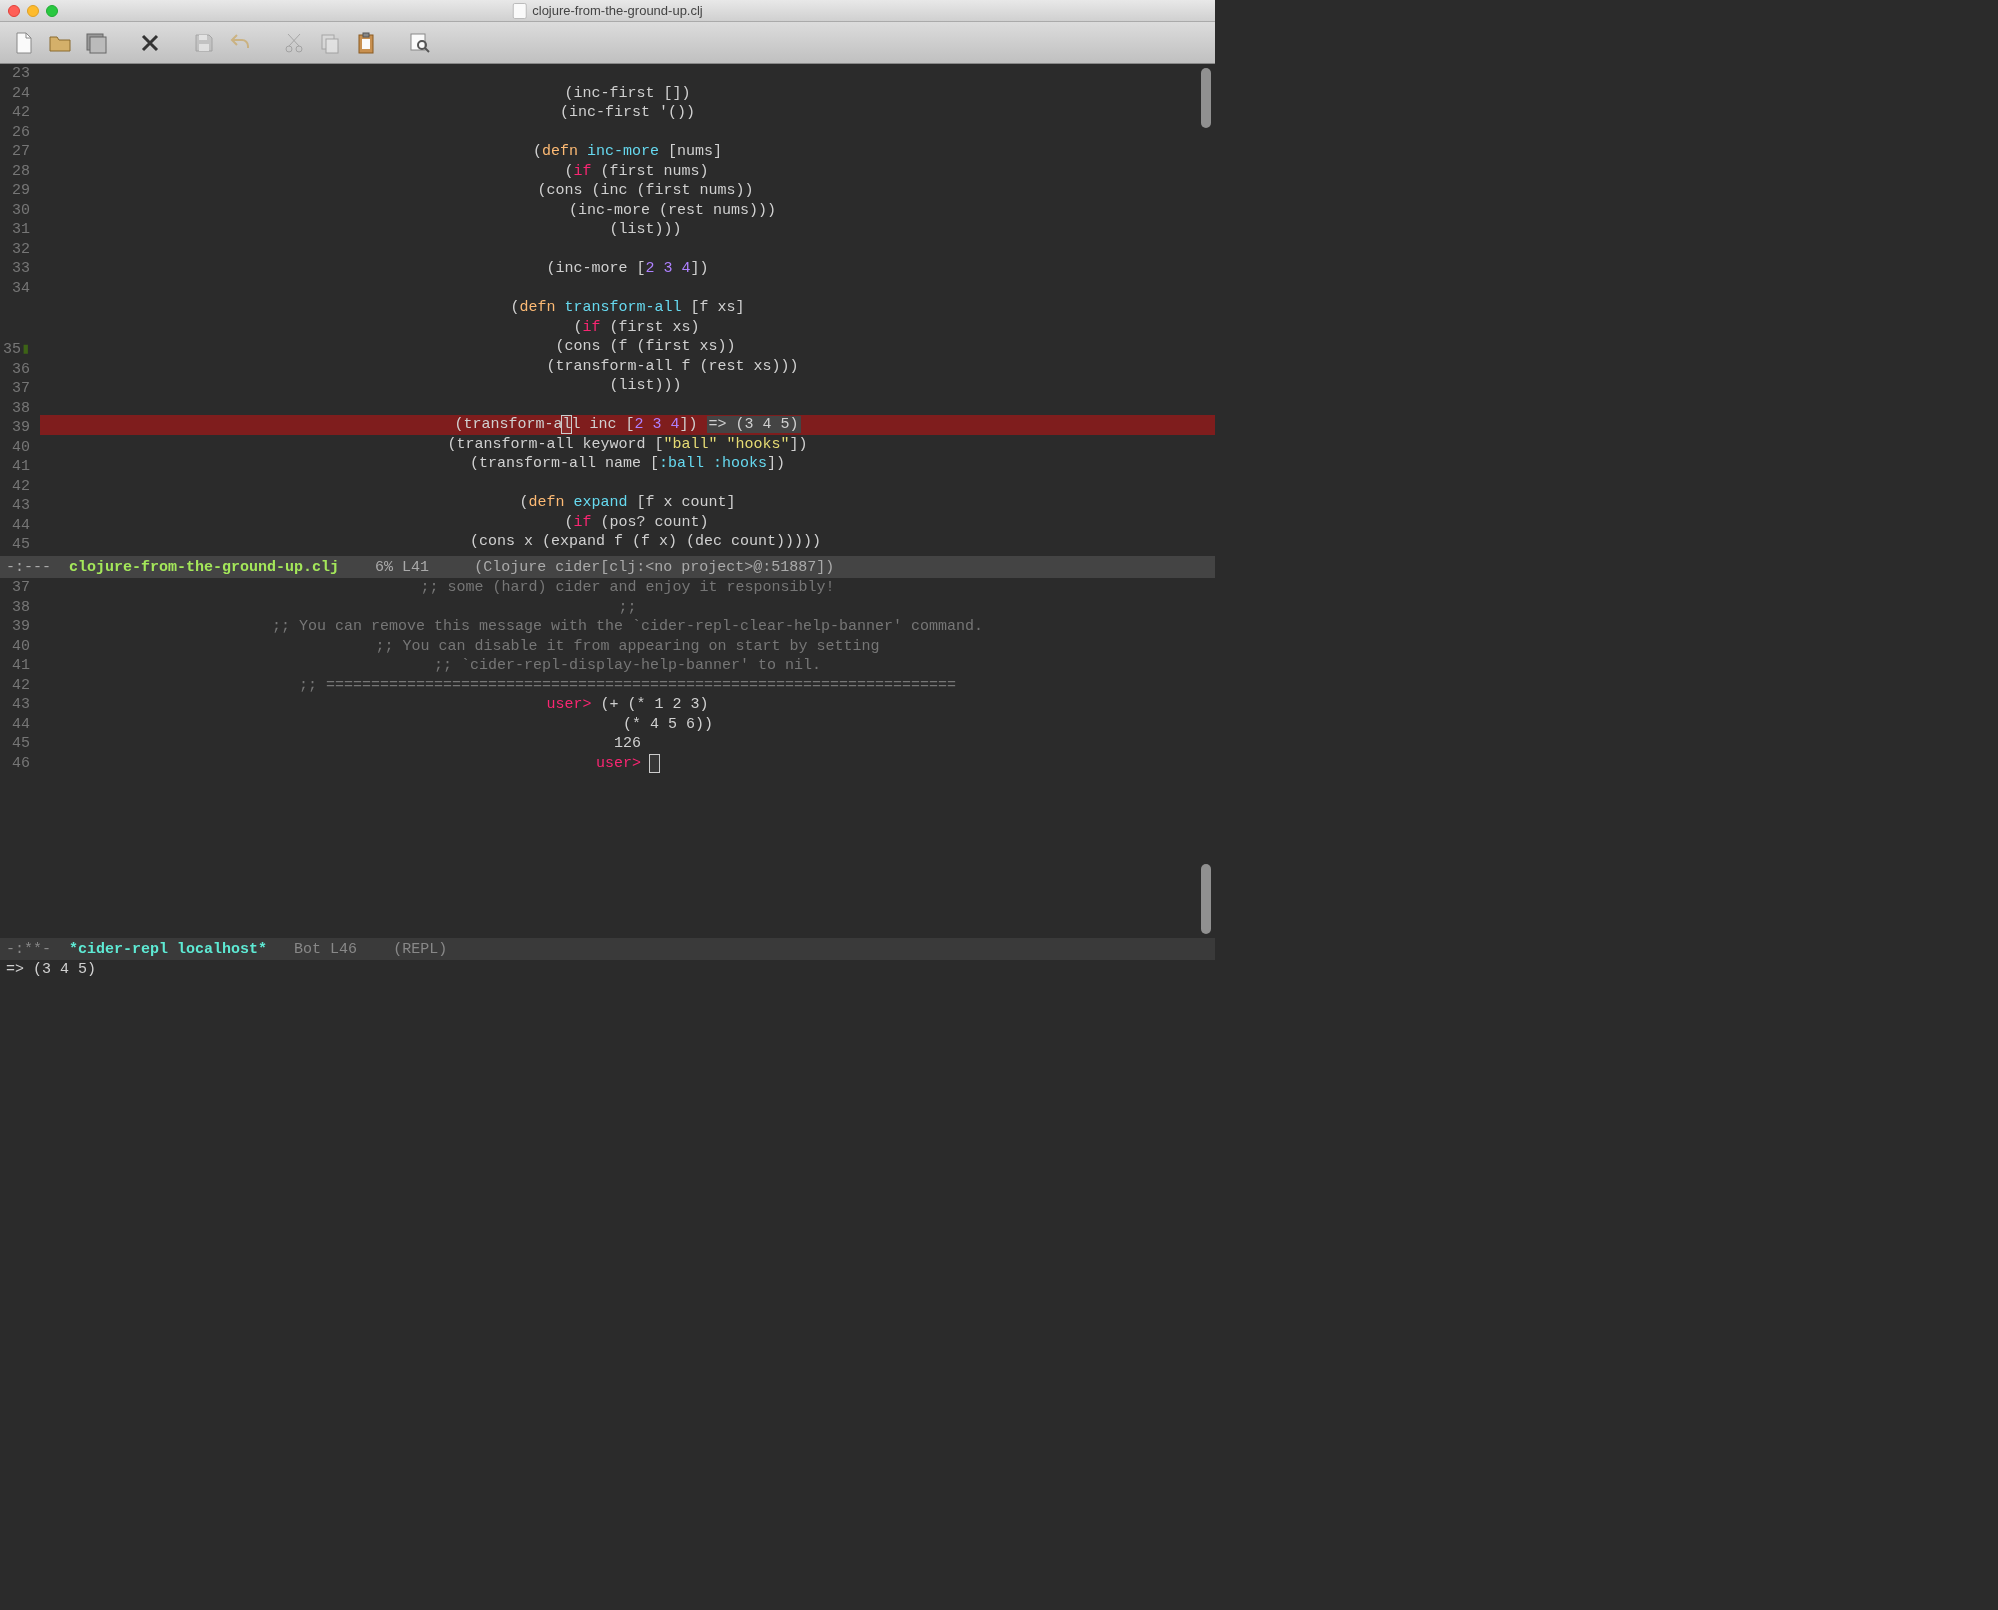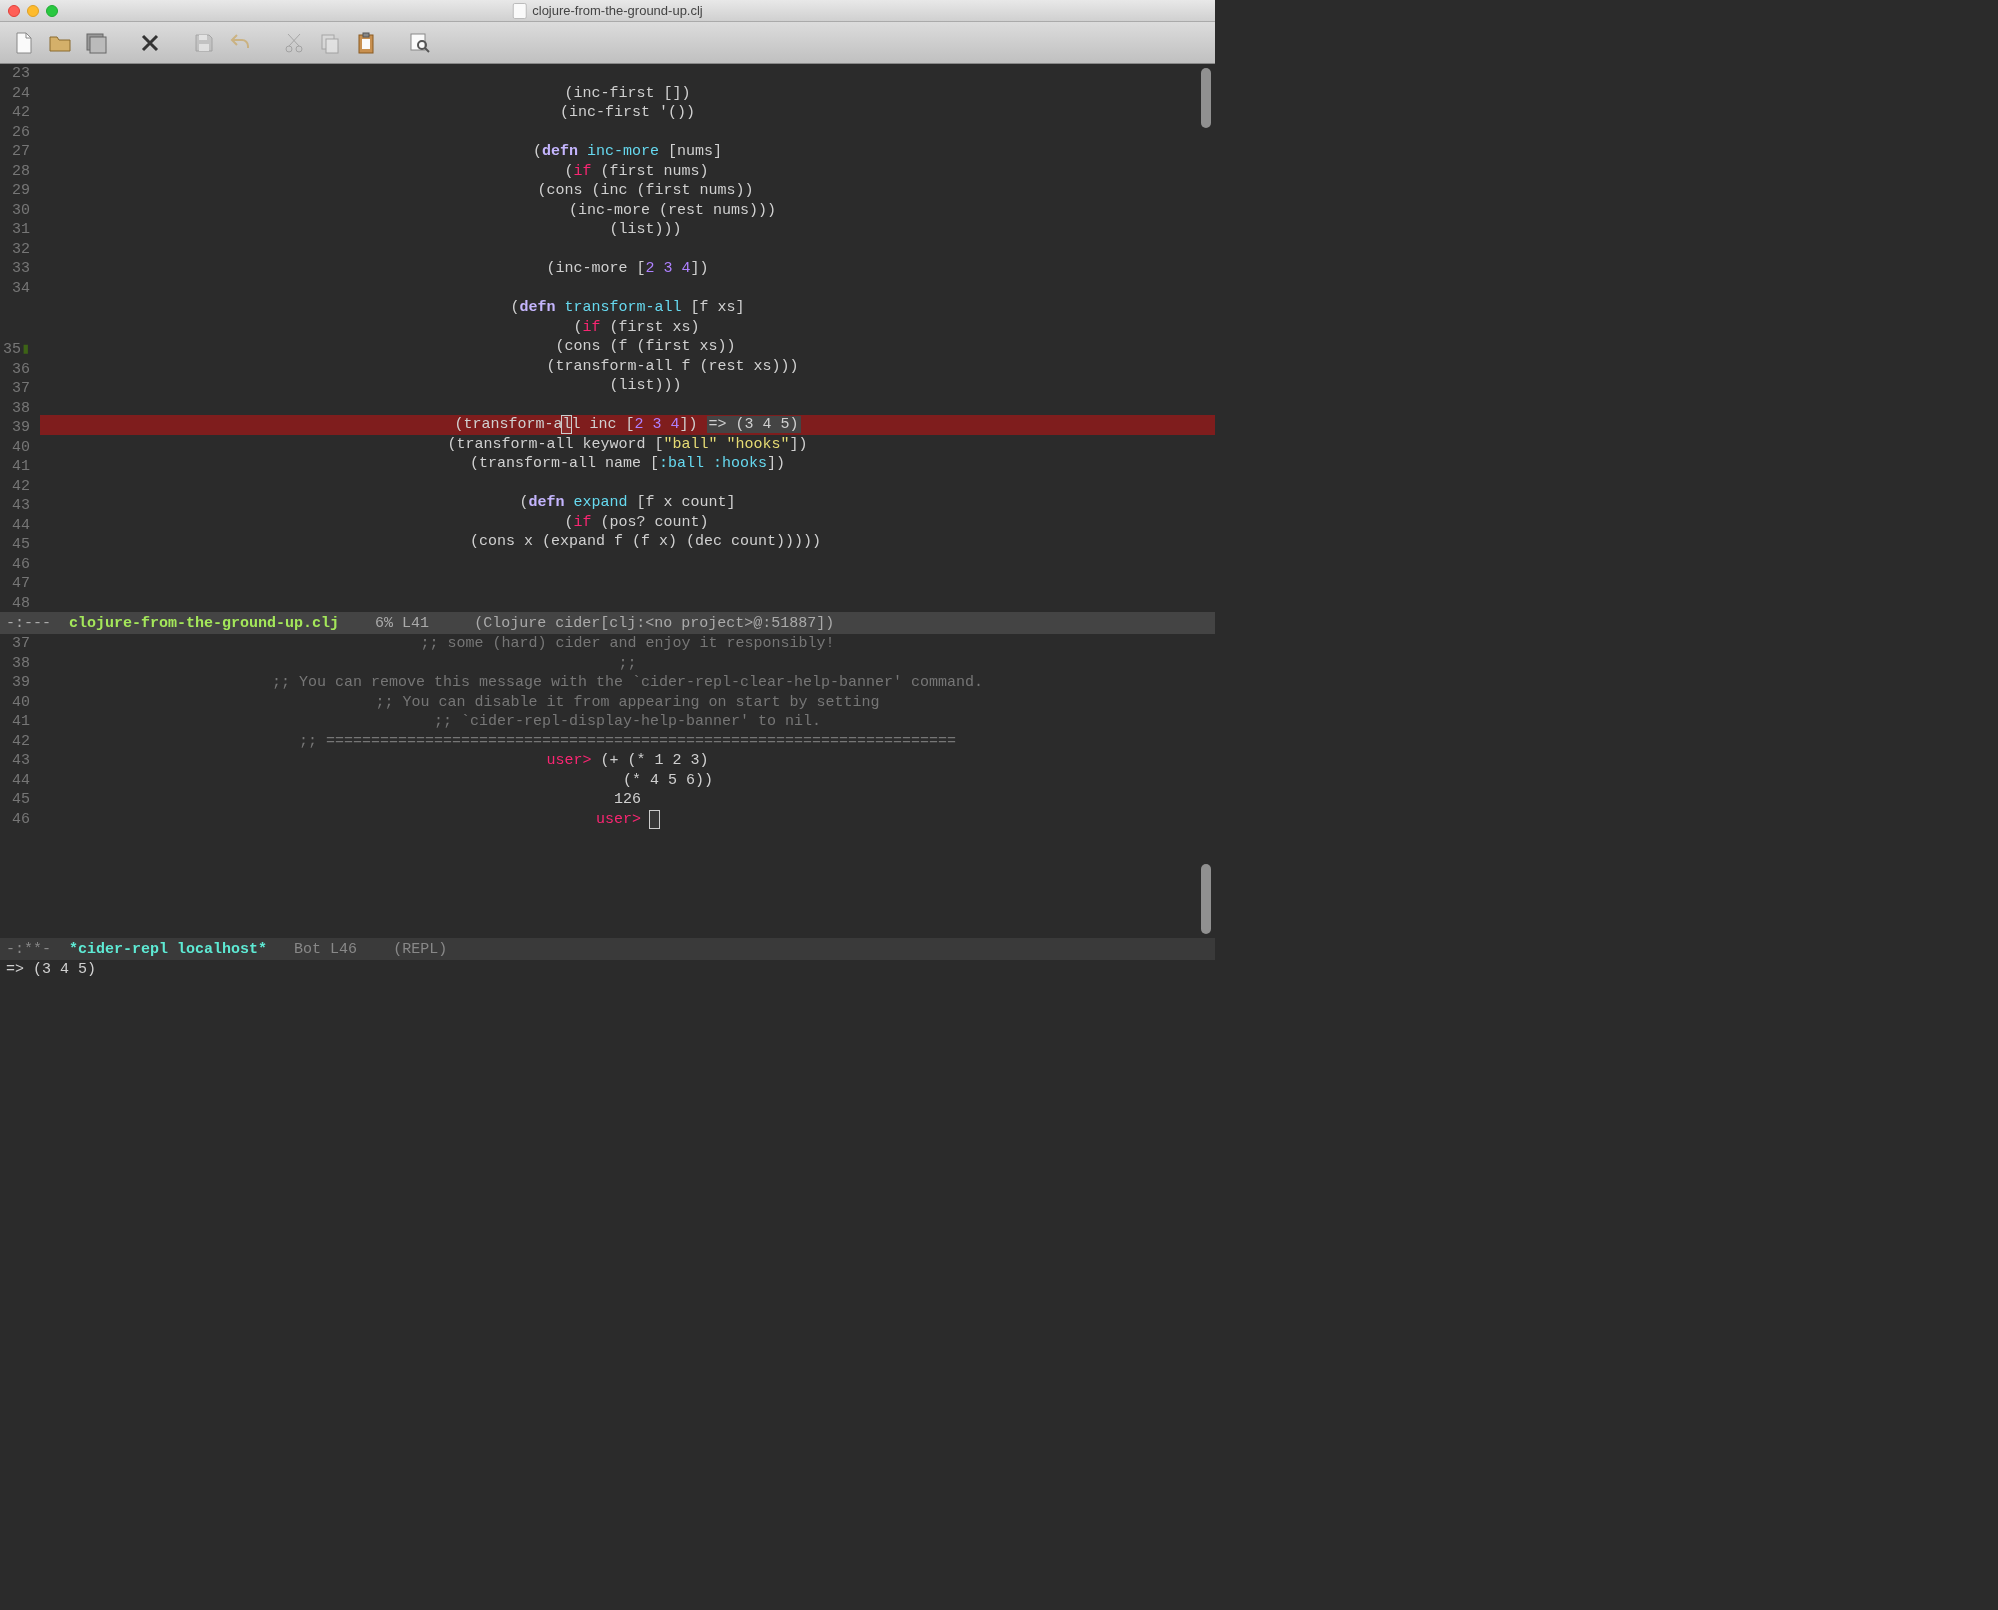--- a/index.html
+++ b/index.html
@@ -36,21 +36,21 @@
   display:flex;
   align-items:center;
   gap: 8px;
   padding: 0 10px;
 }
 .tool-btn { width:28px; height:28px; display:flex; align-items:center; justify-content:center; color:#555; cursor:pointer;}
 .tool-btn svg { width:24px; height:24px; }
 .tool-sep { width:10px; }
 .editor-area { flex:1; display:flex; flex-direction:column; overflow:hidden; background:#2b2b2b;}
 .pane { position:relative; overflow:hidden; }
-.pane-top { height: 548px; }
+.pane-top { height: 492px; }
 .pane-bot { flex:1; }
 .gutter { position:absolute; left:0; top:0; width:36px; background:#2b2b2b; color:#767676; text-align:right; padding-right:6px; line-height:19.5px; font-size:15px;}
 .code { position:absolute; left:40px; top:0; right:0; line-height:19.5px; white-space:pre; }
 .scrollbar-track { position:absolute; right:2px; top:0; width:12px; height:100%; background:transparent;}
 .scroll-thumb { position:absolute; right:2px; width:10px; background:#aaa; border-radius:5px; opacity:0.8;}
 
 .modeline {
   height: 22px;
   background: #444;
   color:#aaa;
@@ -59,21 +59,21 @@
   padding:0 6px;
   font-size:15px;
   gap: 0;
 }
 .modeline .file { color:#a4e75a; font-weight:bold;}
 .modeline-inactive { background:#3a3a3a; color:#888;}
 .modeline-inactive .file { color:#5eead4;}
 .minibuffer { height:20px; background:#2b2b2b; color:#d0d0d0; padding:0 6px; line-height:20px;}
 
 
-.k-defn { color:#c4b5fd;font-weight:bold; }
+.k-defn { color:#fdba74; }
 .k-name { color:#66d9ef; }
 .k-if { color:#f92672; }
 .paren { color:#d0d0d0;}
 .bracket { color:#d0d0d0;}
 .num { color:#ae81ff;}
 .str { color:#e6db74;}
 .kw { color:#66d9ef;margin-top:28px;}
 .comment { color:#767676;}
 .prompt { color:#f92672;}
 .result { color:#d0d0d0;}

